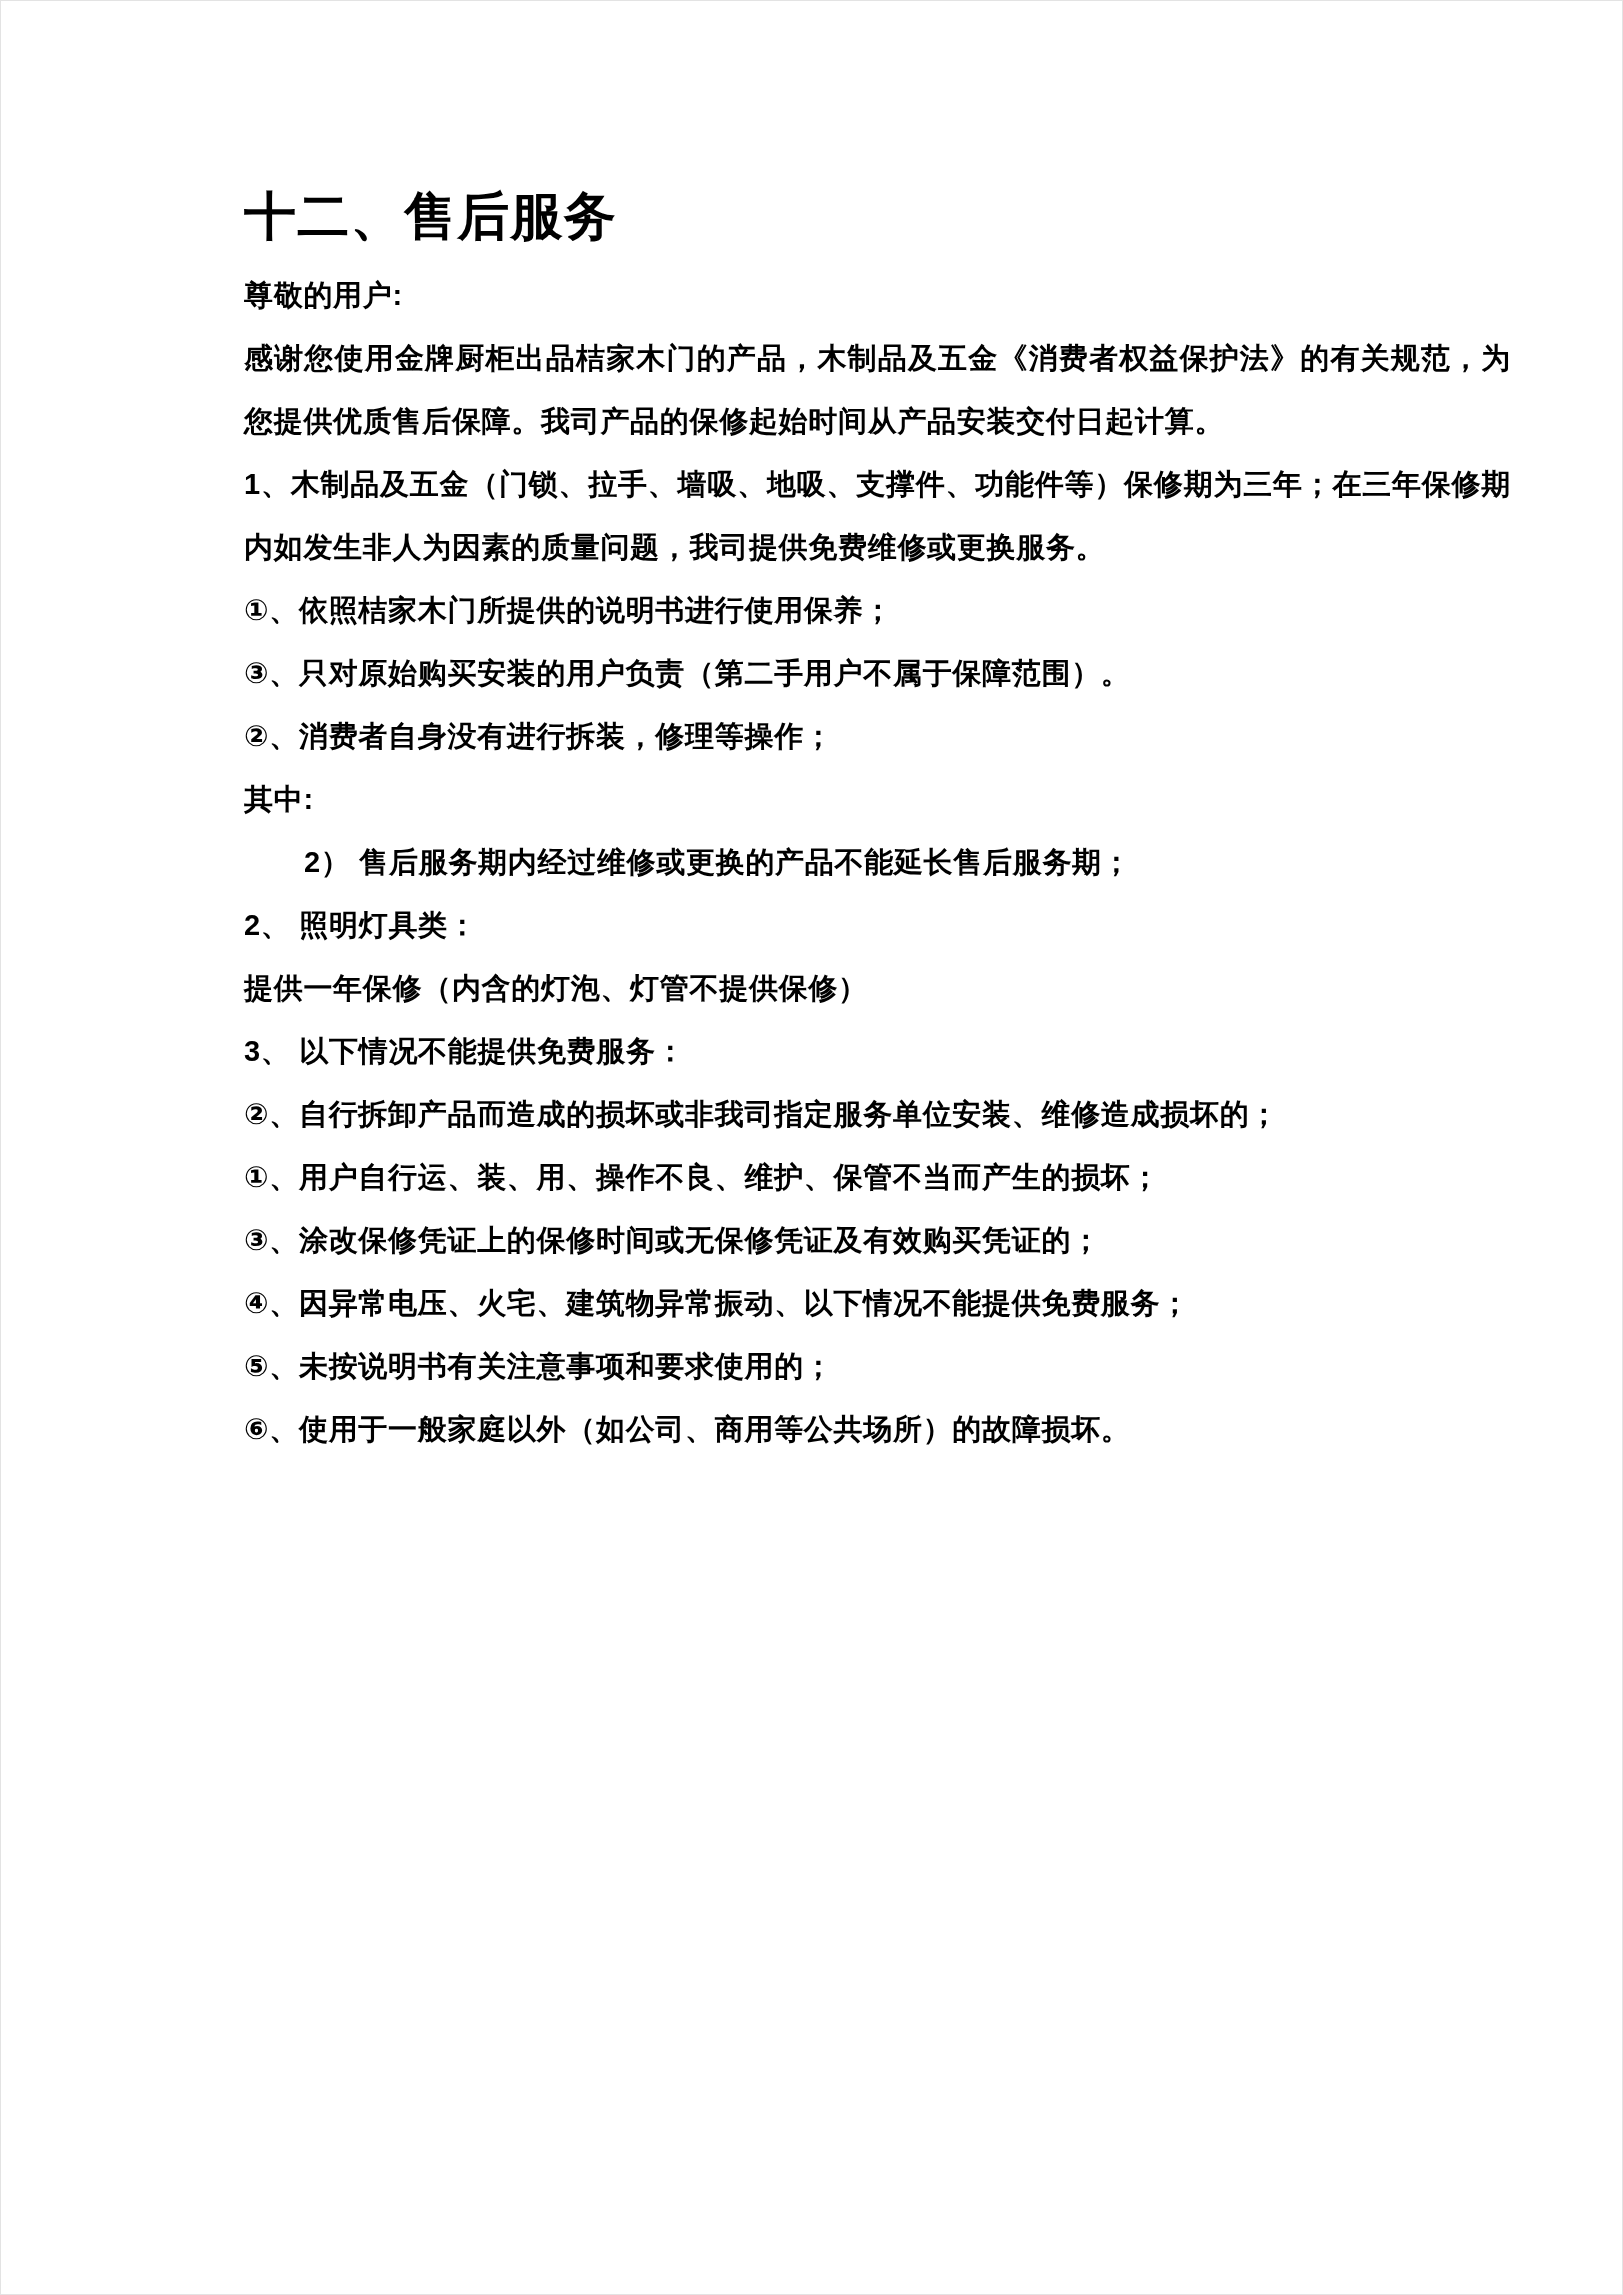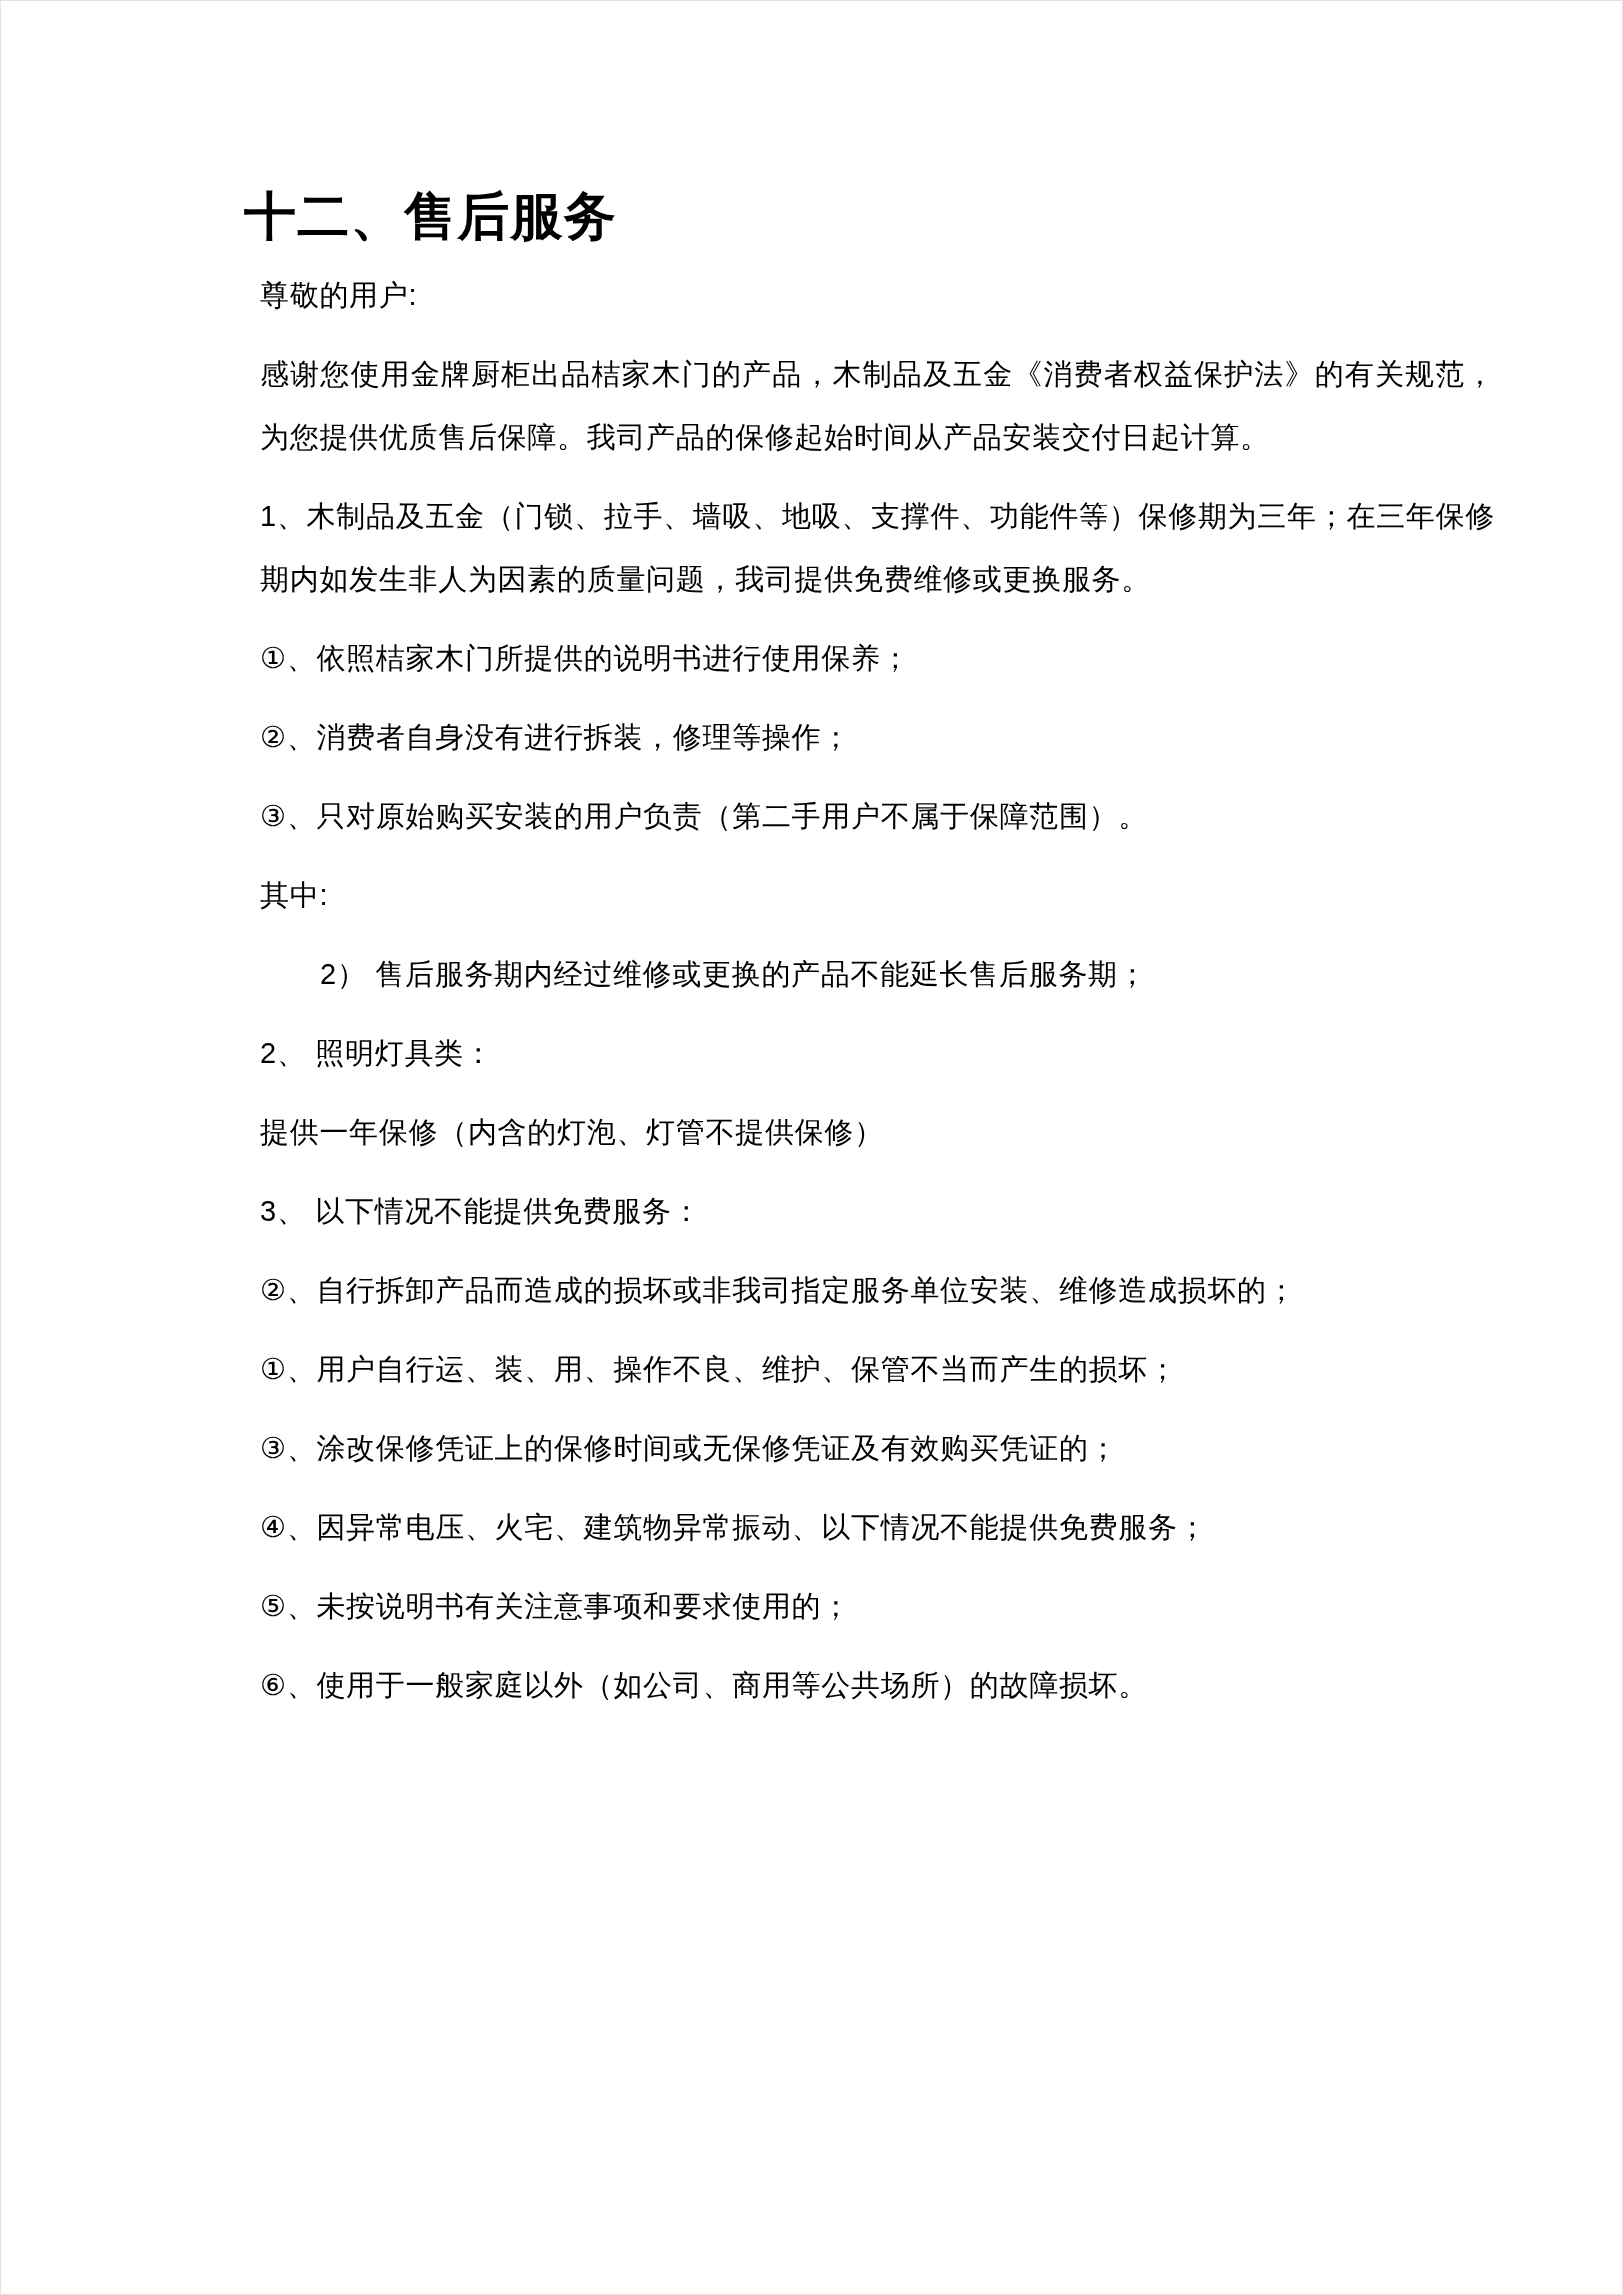--- a/index.html
+++ b/index.html
@@ -22,23 +22,23 @@
   }
   .doc-title {
     font-size: 52px;
     font-weight: 700;
     line-height: 60px;
     margin: 0 0 18.3px 0;
     letter-spacing: 1.3px;
   }
   .para {
     font-size: 29px;
-    font-weight: 400;
+    font-weight: 700;
     line-height: 63px;
-    margin: 16px;
+    margin: 0;
     letter-spacing: 0.7px;
     word-break: break-all;
   }
   .justify {
     text-align: justify;
     text-justify: inter-ideograph;
   }
   .indent {
     padding-left: 60px;
   }
@@ -46,22 +46,22 @@
 </head>
 <body>
 
 <div class="page">
   <h1 class="doc-title">十二、售后服务</h1>
 
   <p class="para">尊敬的用户:</p>
   <p class="para justify">感谢您使用金牌厨柜出品桔家木门的产品，木制品及五金《消费者权益保护法》的有关规范，为您提供优质售后保障。我司产品的保修起始时间从产品安装交付日起计算。</p>
   <p class="para justify">1、木制品及五金（门锁、拉手、墙吸、地吸、支撑件、功能件等）保修期为三年；在三年保修期内如发生非人为因素的质量问题，我司提供免费维修或更换服务。</p>
   <p class="para">①、依照桔家木门所提供的说明书进行使用保养；</p>
+  <p class="para">③、只对原始购买安装的用户负责（第二手用户不属于保障范围）。</p>
   <p class="para">②、消费者自身没有进行拆装，修理等操作；</p>
-  <p class="para">③、只对原始购买安装的用户负责（第二手用户不属于保障范围）。</p>
   <p class="para">其中:</p>
   <p class="para indent">2） 售后服务期内经过维修或更换的产品不能延长售后服务期；</p>
   <p class="para">2、 照明灯具类：</p>
   <p class="para">提供一年保修（内含的灯泡、灯管不提供保修）</p>
   <p class="para">3、 以下情况不能提供免费服务：</p>
   <p class="para">②、自行拆卸产品而造成的损坏或非我司指定服务单位安装、维修造成损坏的；</p>
   <p class="para">①、用户自行运、装、用、操作不良、维护、保管不当而产生的损坏；</p>
   <p class="para">③、涂改保修凭证上的保修时间或无保修凭证及有效购买凭证的；</p>
   <p class="para">④、因异常电压、火宅、建筑物异常振动、以下情况不能提供免费服务；</p>
   <p class="para">⑤、未按说明书有关注意事项和要求使用的；</p>

